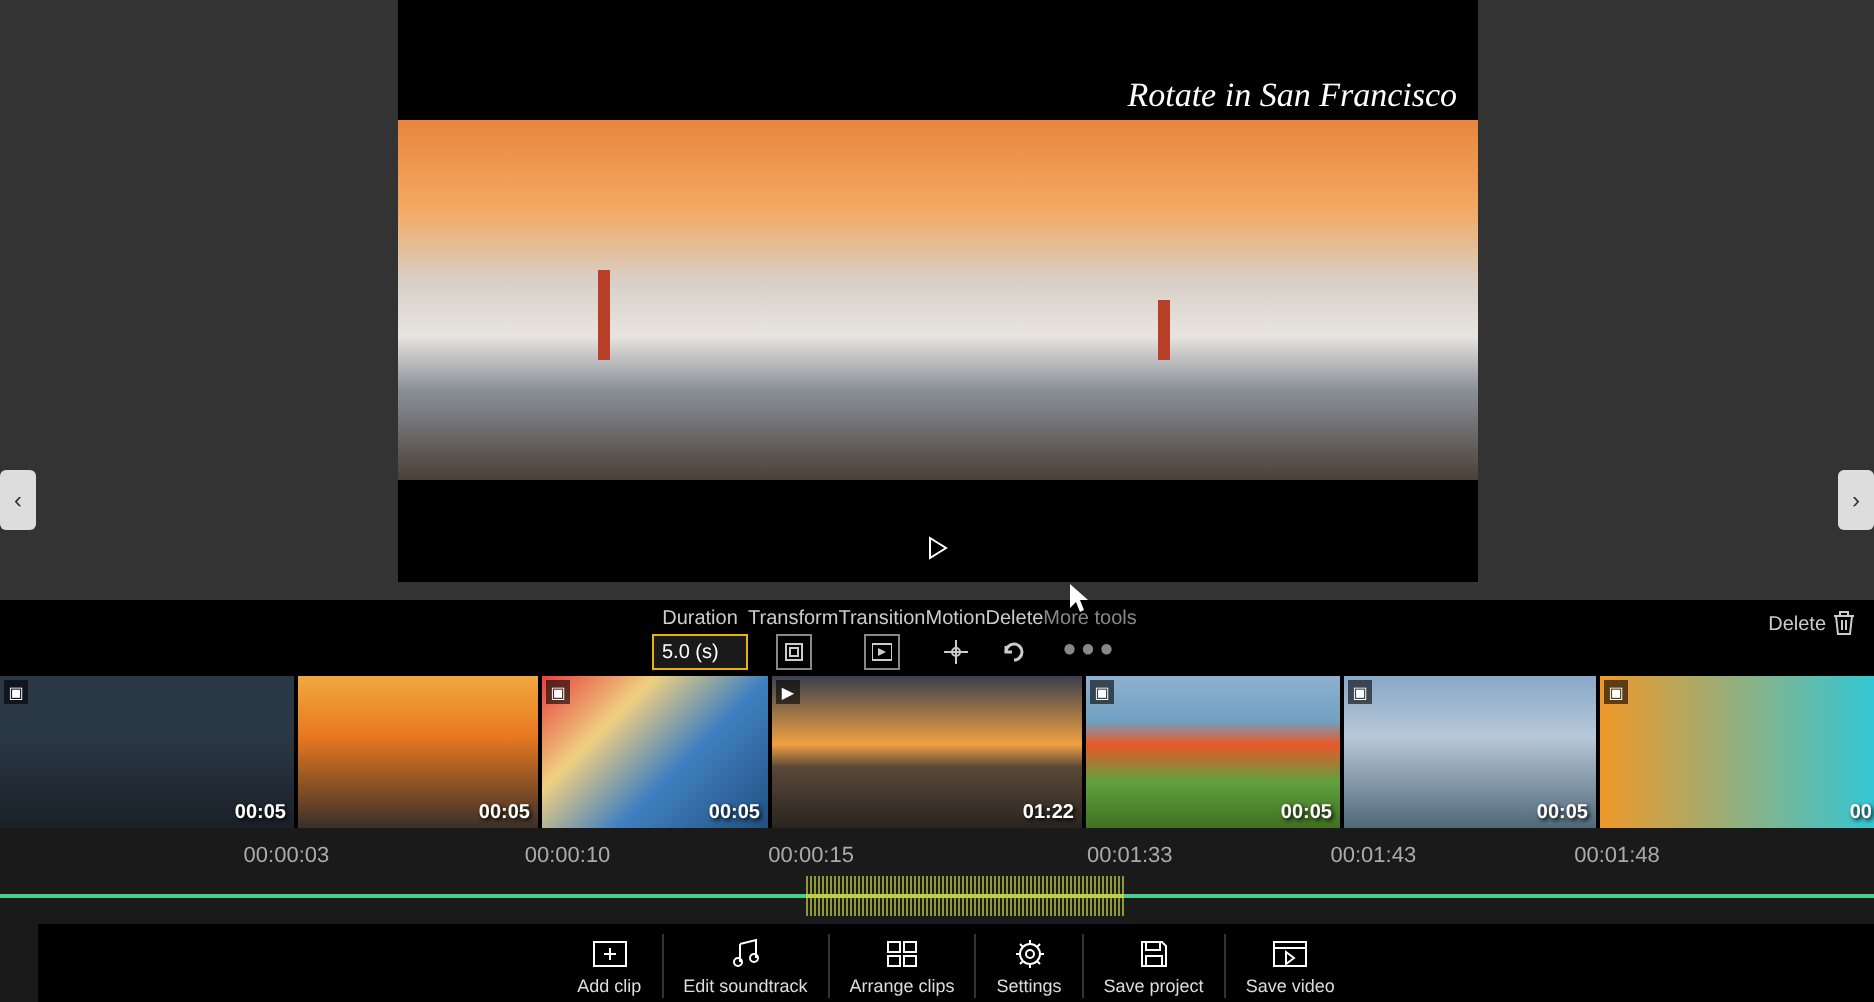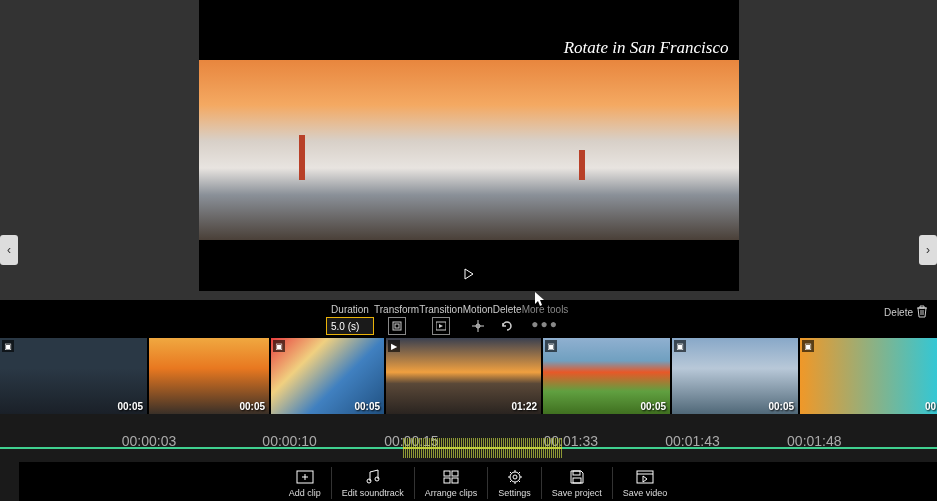--- a/index.html
+++ b/index.html
@@ -35,21 +35,21 @@
   .c0 { width: 147px; } .c0 .clip-img { background: linear-gradient(to bottom, #2a3845 40%, #1a2028 100%); }
   .c1 { width: 120px; } .c1 .clip-img { background: linear-gradient(to bottom, #f0a840 0%, #e87820 40%, #3a3028 100%); }
   .c2 { width: 113px; } .c2 .clip-img { background: linear-gradient(135deg, #e84040 0%, #f0d080 30%, #4080c0 60%, #205080 100%); }
   .c3 { width: 155px; } .c3 .clip-img { background: linear-gradient(to bottom, #3a4050 0%, #f0a040 45%, #5a4838 60%, #2a2420 100%); }
   .c4 { width: 127px; } .c4 .clip-img { background: linear-gradient(to bottom, #90b0d0 0%, #70a0c0 30%, #e85828 45%, #60a040 70%, #407020 100%); }
   .c5 { width: 126px; } .c5 .clip-img { background: linear-gradient(to bottom, #88a8c8 0%, #b8c8d8 40%, #506878 100%); }
   .c6 { width: 140px; } .c6 .clip-img { background: linear-gradient(to right, #f09828 0%, #30c8d8 100%); }
   
   .timeline { height: 48px; background: #1a1a1a; position: relative; padding-top: 8px; }
   .time-marks { position: relative; height: 12px; }
-  .time-mark { position: absolute; font-size: 14px; color: #aaa; margin-top: 11px; }
+  .time-mark { position: absolute; font-size: 11px; color: #aaa; }
   .waveform { position: relative; height: 20px; margin-top: 4px; }
   .wave-base { position: absolute; top: 9px; left: 0; right: 0; height: 2px; background: linear-gradient(to right, #40d090 0%, #40d090 43%, #c0d040 43%, #c0d040 60%, #40d090 60%, #40d090 100%); }
   .wave-peak { position: absolute; left: 43%; width: 17%; top: 0; height: 20px; background: repeating-linear-gradient(to right, #c0d040 0, #c0d040 1px, transparent 1px, transparent 2px); opacity: 0.7; }
   
   .bottom-bar { height: 42px; background: #000; display: flex; align-items: center; justify-content: center; gap: 0; margin-left: 19px; }
   .bb-item { display: flex; flex-direction: column; align-items: center; justify-content: center; padding: 0 10px; cursor: pointer; gap: 3px; border-right: 1px solid #333; height: 32px; }
   .bb-item:last-child { border-right: none; }
   .bb-icon { width: 18px; height: 16px; display: flex; align-items: center; justify-content: center; }
   .bb-label { font-size: 9px; color: #ddd; white-space: nowrap; }
   

